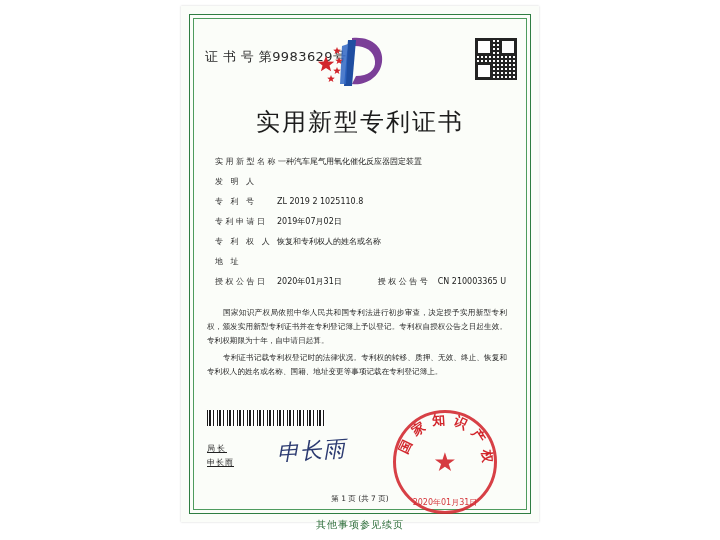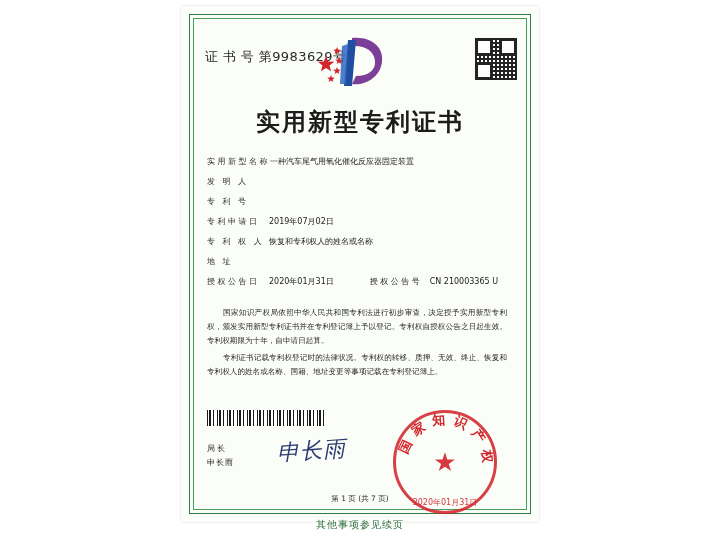--- a/index.html
+++ b/index.html
@@ -101,40 +101,41 @@
   }
 
   
   .title {
     position: absolute;
     left: 0;
     right: 0;
     top: 100px;
     text-align: center;
     font-size: 24px;
-    font-weight: bold;
+    font-weight: normal;
     letter-spacing: 2px;
     color: #1c1c1c;
     font-family: "DejaVu Sans", sans-serif;
   }
 
   
   .fields {
     position: absolute;
     left: 26px;
     right: 22px;
     top: 150px;
   }
   .frow {
     display: flex;
     align-items: center;
     margin-bottom: 8px;
     font-size: 8px;
     color: #2a2a2a;
     line-height: 1.5;
+    margin-left: 8px;
   }
   .flabel {
     flex: 0 0 62px;
     letter-spacing: 2.5px;
     color: #333;
     white-space: nowrap;
   }
   .fvalue {
     flex: 1 1 auto;
     color: #1a1a1a;
@@ -184,20 +185,21 @@
 
   
   .director {
     position: absolute;
     left: 26px;
     top: 436px;
     font-size: 8px;
     color: #222;
     line-height: 1.7;
     letter-spacing: 2px;
+    text-decoration: underline;
   }
   .director .name {
     letter-spacing: 1px;
   }
   
   .signature {
     position: absolute;
     left: 96px;
     top: 430px;
     font-size: 22px;
@@ -305,20 +307,21 @@
     <div class="fields">
       <div class="frow">
         <div class="flabel">实用新型名称</div>
         <div class="fvalue">一种汽车尾气用氧化催化反应器固定装置</div>
       </div>
       <div class="frow">
         <div class="flabel">发 明 人</div>
       </div>
       <div class="frow">
         <div class="flabel">专 利 号</div>
+        <div class="fvalue">ZL 2019 2 1025110.8</div>
       </div>
       <div class="frow">
         <div class="flabel">专利申请日</div>
         <div class="fvalue">2019年07月02日</div>
       </div>
       <div class="frow">
         <div class="flabel">专 利 权 人</div>
         <div class="fvalue">恢复和专利权人的姓名或名称</div>
       </div>
       <div class="frow">

